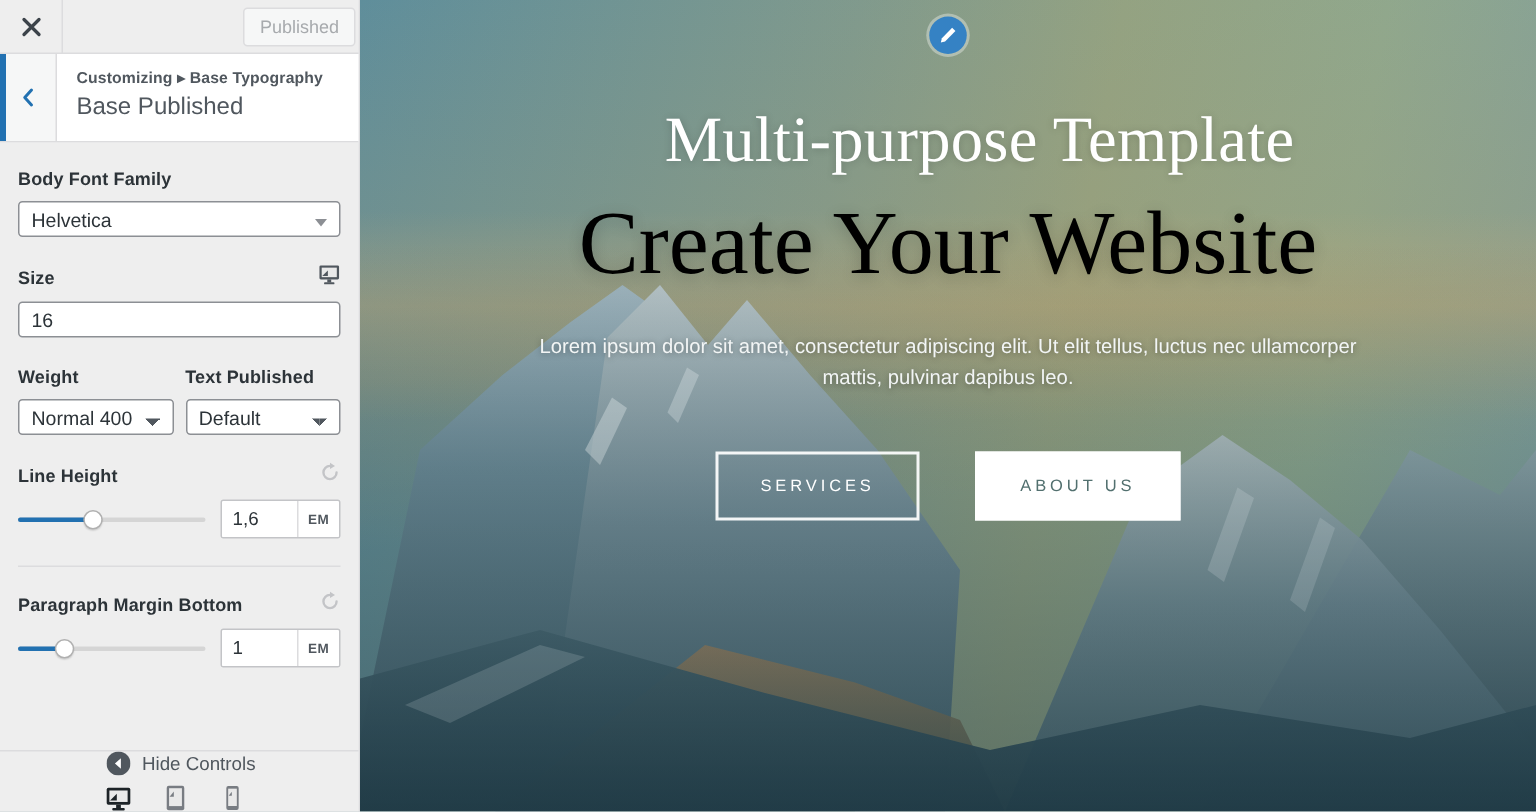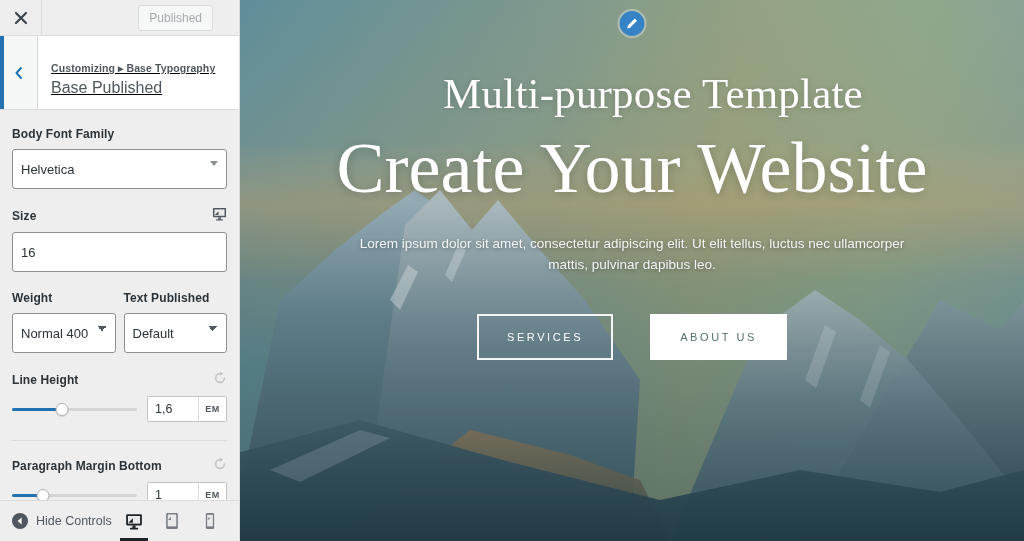--- a/index.html
+++ b/index.html
@@ -29,21 +29,21 @@
   }
   .close-btn {
     width: 42px; height: 36px;
     display: flex; align-items: center; justify-content: center;
     border-right: 1px solid #dcdcde;
     cursor: pointer;
   }
   .close-btn svg { display:block; }
   .topbar-spacer { flex: 1; }
   .published-btn {
-    margin-right: 26px;
+    margin-right: 2px;
     background: #f6f7f7;
     border: 1px solid #dcdcde;
     border-radius: 3px;
     color: #a7aaad;
     font-size: 12px;
     padding: 4px 10px;
     line-height: 16px;
     cursor: default;
   }
 
@@ -60,21 +60,21 @@
     content:""; position:absolute; left:0; top:0; bottom:0;
     width: 4px; background: #2271b1;
   }
   .back-btn {
     width: 38px;
     background: #f6f7f7;
     border-right: 1px solid #dcdcde;
     display:flex; align-items:center; justify-content:center;
     cursor: pointer;
   }
-  .sh-text { padding: 25px 12px 10px 13px; text-decoration: underline; }
+  .sh-text { padding: 9px 12px 10px 13px; }
   .sh-crumb {
     font-size: 10.5px; color: #50575e; font-weight: 600;
     letter-spacing: .1px; line-height: 14px;
   }
   .sh-title {
     font-size: 16px; color: #50575e; font-weight: 400;
     line-height: 22px; margin-top: 2px;
   }
 
   
@@ -91,21 +91,21 @@
     display:flex; align-items:center; justify-content: space-between;
   }
   .ctrl-label .lbl-text { letter-spacing: .1px; }
 
   select.wp-select, input.wp-input {
     font-family: "Liberation Sans", sans-serif;
     font-size: 13px; color: #2c3338;
     background: #fff;
     border: 1px solid #8c8f94;
     border-radius: 3px;
-    height: 40px;
+    height: 24px;
     padding: 0 8px;
     width: 100%;
     outline: none;
   }
   select.wp-select {
     -webkit-appearance: none; appearance: none;
     padding-right: 22px;
     background-image:
       linear-gradient(45deg, transparent 50%, #50575e 50%),
       linear-gradient(135deg, #50575e 50%, transparent 50%);
@@ -175,20 +175,21 @@
 
   .divider { height: 1px; background: #dcdcde; margin: 4px 0 16px 0; }
 
   
   .cust-bottom {
     height: 41px; min-height: 41px;
     background: #eeeeee;
     border-top: 1px solid #dcdcde;
     display: flex; align-items: center;
     padding: 0 10px 0 12px;
+    flex-direction: column;
   }
   .hide-controls {
     display: flex; align-items: center; gap: 8px; cursor: pointer;
   }
   .hide-controls .hc-label { font-size: 12.5px; color: #50575e; }
   .bottom-spacer { flex: 1; }
   .devices { display: flex; align-items: center; gap: 16px; padding-right: 8px;}
   .dev-btn {
     position: relative; width: 22px; height: 30px;
     display:flex; align-items:center; justify-content:center;
@@ -240,21 +241,21 @@
   }
   .hero-sub {
     font-family: "Liberation Serif", serif;
     font-size: 43px; color: #ffffff; line-height: 1.0;
     font-weight: 400; letter-spacing: .2px;
     text-shadow: 0 1px 6px rgba(0,0,0,.18);
     margin-left: 42px;
   }
   .hero-title {
     font-family: "Liberation Serif", serif;
-    font-size: 72px; color: #ffffff; line-height: 1.04;
+    font-size: 60px; color: #000000; line-height: 1.04;
     font-weight: 400; margin-top: 16px;
     text-shadow: 0 2px 10px rgba(0,0,0,.20);
     max-width: 640px;
   }
   .hero-text {
     margin-top: 28px;
     font-family: "Liberation Sans", sans-serif;
     font-size: 13.5px; color: #f2f5f5; line-height: 1.55;
     max-width: 570px;
     text-shadow: 0 1px 4px rgba(0,0,0,.35);

